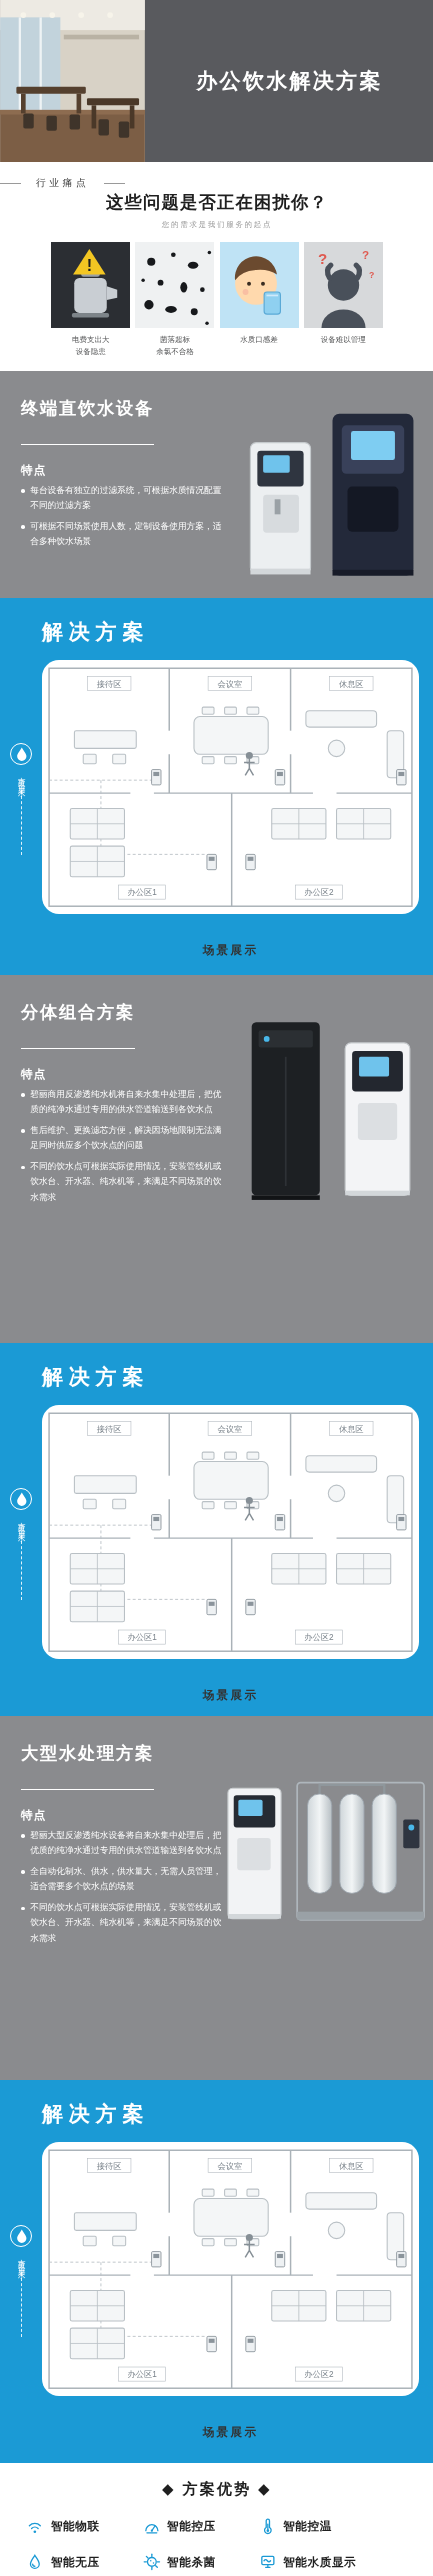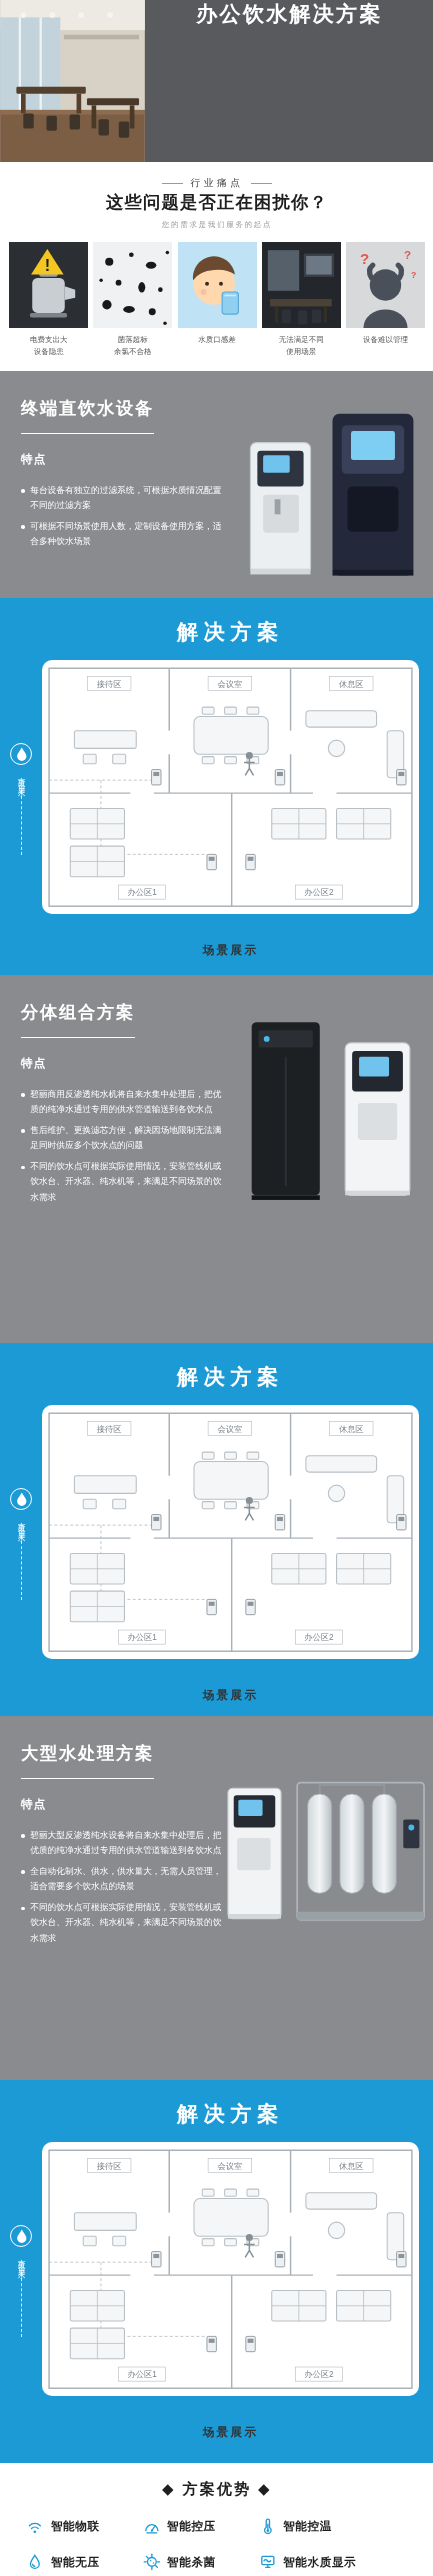--- a/index.html
+++ b/index.html
@@ -3,55 +3,55 @@
 <meta charset="utf-8">
 <title>办公饮水解决方案</title>
 <style>
   *{margin:0;padding:0;box-sizing:border-box}
   body{width:434px;font-family:"Liberation Sans","DejaVu Sans",sans-serif;background:#ffffff;color:#333}
   section{position:relative;overflow:hidden}
 
   
   .header{height:162px;background:#595a5e;display:flex}
   .header-photo{width:145px;height:162px;flex:0 0 auto;display:block}
-  .header-title-area{flex:1;display:flex;justify-content:center}
+  .header-title-area{flex:1;display:flex;align-items:center;justify-content:center}
   .header-title{color:#fff;font-size:21px;font-weight:bold;letter-spacing:2.3px}
 
   
   .pain{height:209px;background:#fff;text-align:center;padding-top:15px}
-  .pain-badge-row{display:flex;align-items:center;justify-content:center;gap:7px}
+  .pain-badge-row{display:flex;align-items:center;justify-content:flex-start;gap:15px}
   .pain-badge-line{width:21px;height:0.6px;background:#9a9a9a}
   .pain-badge{font-size:9.8px;color:#3c3c3c;letter-spacing:3.5px}
   .pain-heading{font-size:17.3px;font-weight:bold;color:#1f1f1f;margin-top:0;letter-spacing:1.2px}
   .pain-subheading{font-size:7.5px;color:#9b9b9b;margin-top:5.8px;letter-spacing:1.7px}
   .pain-row{display:flex;justify-content:center;gap:5.2px;margin-top:12.7px;padding:0 4.6px}
   .pain-item{width:79px}
   .pain-img{width:79px;height:86px;display:block}
   .pain-caption{margin-top:5.8px;font-size:7.5px;line-height:1.5;color:#565758;white-space:pre-line}
 
   
   .gray-section{background:#8a8b8e;color:#fff;padding:25.4px 0 0 21px}
   #gray-terminal{height:227px}
   #gray-split{height:368px}
   #gray-large{height:364px}
-  .gray-title{display:inline-block;font-size:17.3px;font-weight:bold;letter-spacing:1.7px;padding-bottom:13px;border-bottom:1.7px solid #fff}
+  .gray-title{display:inline-block;font-size:17.3px;font-weight:bold;letter-spacing:1.7px;padding-bottom:24px;border-bottom:1.7px solid #fff}
   .gray-feature-label{font-size:11.6px;font-weight:bold;margin-top:17.3px;letter-spacing:1.2px}
-  .gray-bullets{margin-top:16px;width:203px}
+  .gray-bullets{margin-top:5px;width:203px}
   .gray-bullet{position:relative;padding-left:9.2px;font-size:8.7px;line-height:1.75;margin-bottom:5.8px}
   .gray-bullet::before{content:"";position:absolute;left:0;top:6.4px;width:3.5px;height:3.5px;border-radius:50%;background:#fff}
   .gray-products{position:absolute;top:31px;right:9.2px}
   #gray-large .gray-products{right:4.6px;top:40px}
 
   
   .blue-section{background:#1b9ad5;padding:19.7px 15px 0 42px}
   #blue-1{height:377px}
   #blue-2{height:373px}
   #blue-3{height:383px}
-  .solution-title{text-align:center;color:#fff;font-size:21px;font-weight:bold;letter-spacing:5.8px}
-  .plan-card{background:#fff;border-radius:10px;margin-top:14px;padding:0}
+  .solution-title{text-align:left;color:#fff;font-size:21px;font-weight:bold;letter-spacing:5.8px}
+  .plan-card{background:#fff;border-radius:17px;margin-top:14px;padding:0}
   .plan-svg{width:100%;display:block}
   .scene-caption{text-align:center;font-size:11.6px;color:#333;margin-top:29px;letter-spacing:2.3px;font-weight:bold}
   .left-rail{position:absolute;left:8px;top:145px;width:26.6px;display:flex;flex-direction:column;align-items:center}
   .drop-badge{width:22px;height:22px;border:1.2px solid #fff;border-radius:50%;display:flex;align-items:center;justify-content:center}
   .rail-label{margin-top:5.8px;color:#fff;font-size:7.5px;writing-mode:vertical-rl;text-orientation:upright;letter-spacing:2.9px}
   .rail-line{width:0;border-left:1.2px dashed rgba(255,255,255,.85);height:64px;margin-top:5.8px}
 
   
   .advantages{background:#fff;min-height:113px;padding:17.3px 25.4px 19.7px}
   .adv-title{text-align:center;font-size:15px;font-weight:bold;letter-spacing:2.3px;color:#1f1f1f}
@@ -157,38 +157,20 @@
         <path d="M26 66 a36 36 0 0 1 72 -10 q-14 -10 -36 -8 q-26 2 -36 18 z" fill="#6b4a2f"></path>
         <circle cx="50" cy="72" r="3.4" fill="#3a2d22"></circle>
         <circle cx="74" cy="72" r="3.4" fill="#3a2d22"></circle>
         <circle cx="44" cy="86" r="5" fill="#f7b8a0" opacity="0.8"></circle>
         <rect x="76" y="86" width="28" height="38" rx="5" fill="#8fd0f0" stroke="#5aa9d6" stroke-width="2"></rect>
         <path d="M80 92 h20" stroke="#cfeafb" stroke-width="3"></path>
       </svg>
       <div class="pain-caption">水质口感差</div>
     </div>
 
-    <div class="pain-item">
-      <svg class="pain-img" viewBox="0 0 136 148">
-        <rect width="136" height="148" fill="#23262b"></rect>
-        <rect x="10" y="14" width="54" height="70" fill="#55606b"></rect>
-        <rect x="72" y="20" width="52" height="40" fill="#3a4048"></rect>
-        <rect x="76" y="24" width="44" height="32" fill="#6c7884"></rect>
-        <rect x="14" y="98" width="106" height="13" fill="#4a4237"></rect>
-        <rect x="22" y="111" width="6" height="28" fill="#332e26"></rect>
-        <rect x="106" y="111" width="6" height="28" fill="#332e26"></rect>
-        <g fill="#2e3238">
-          <rect x="34" y="116" width="16" height="24" rx="3"></rect>
-          <rect x="62" y="118" width="16" height="24" rx="3"></rect>
-          <rect x="86" y="116" width="16" height="24" rx="3"></rect>
-        </g>
-      </svg>
-      <div class="pain-caption">无法满足不同
-使用场景</div>
-    </div>
 
     <div class="pain-item">
       <svg class="pain-img" viewBox="0 0 136 148">
         <rect width="136" height="148" fill="#d7d9db"></rect>
         <circle cx="68" cy="74" r="27" fill="#49505a"></circle>
         <path d="M30 148 a38 32 0 0 1 76 0 z" fill="#49505a"></path>
         <path d="M44 62 q-8 -14 2 -22" stroke="#49505a" stroke-width="9" fill="none" stroke-linecap="round"></path>
         <path d="M92 62 q8 -14 -2 -22" stroke="#49505a" stroke-width="9" fill="none" stroke-linecap="round"></path>
         <text x="24" y="38" font-size="26" font-weight="bold" fill="#df5a50">?</text>
         <text x="100" y="30" font-size="20" font-weight="bold" fill="#df5a50">?</text>

